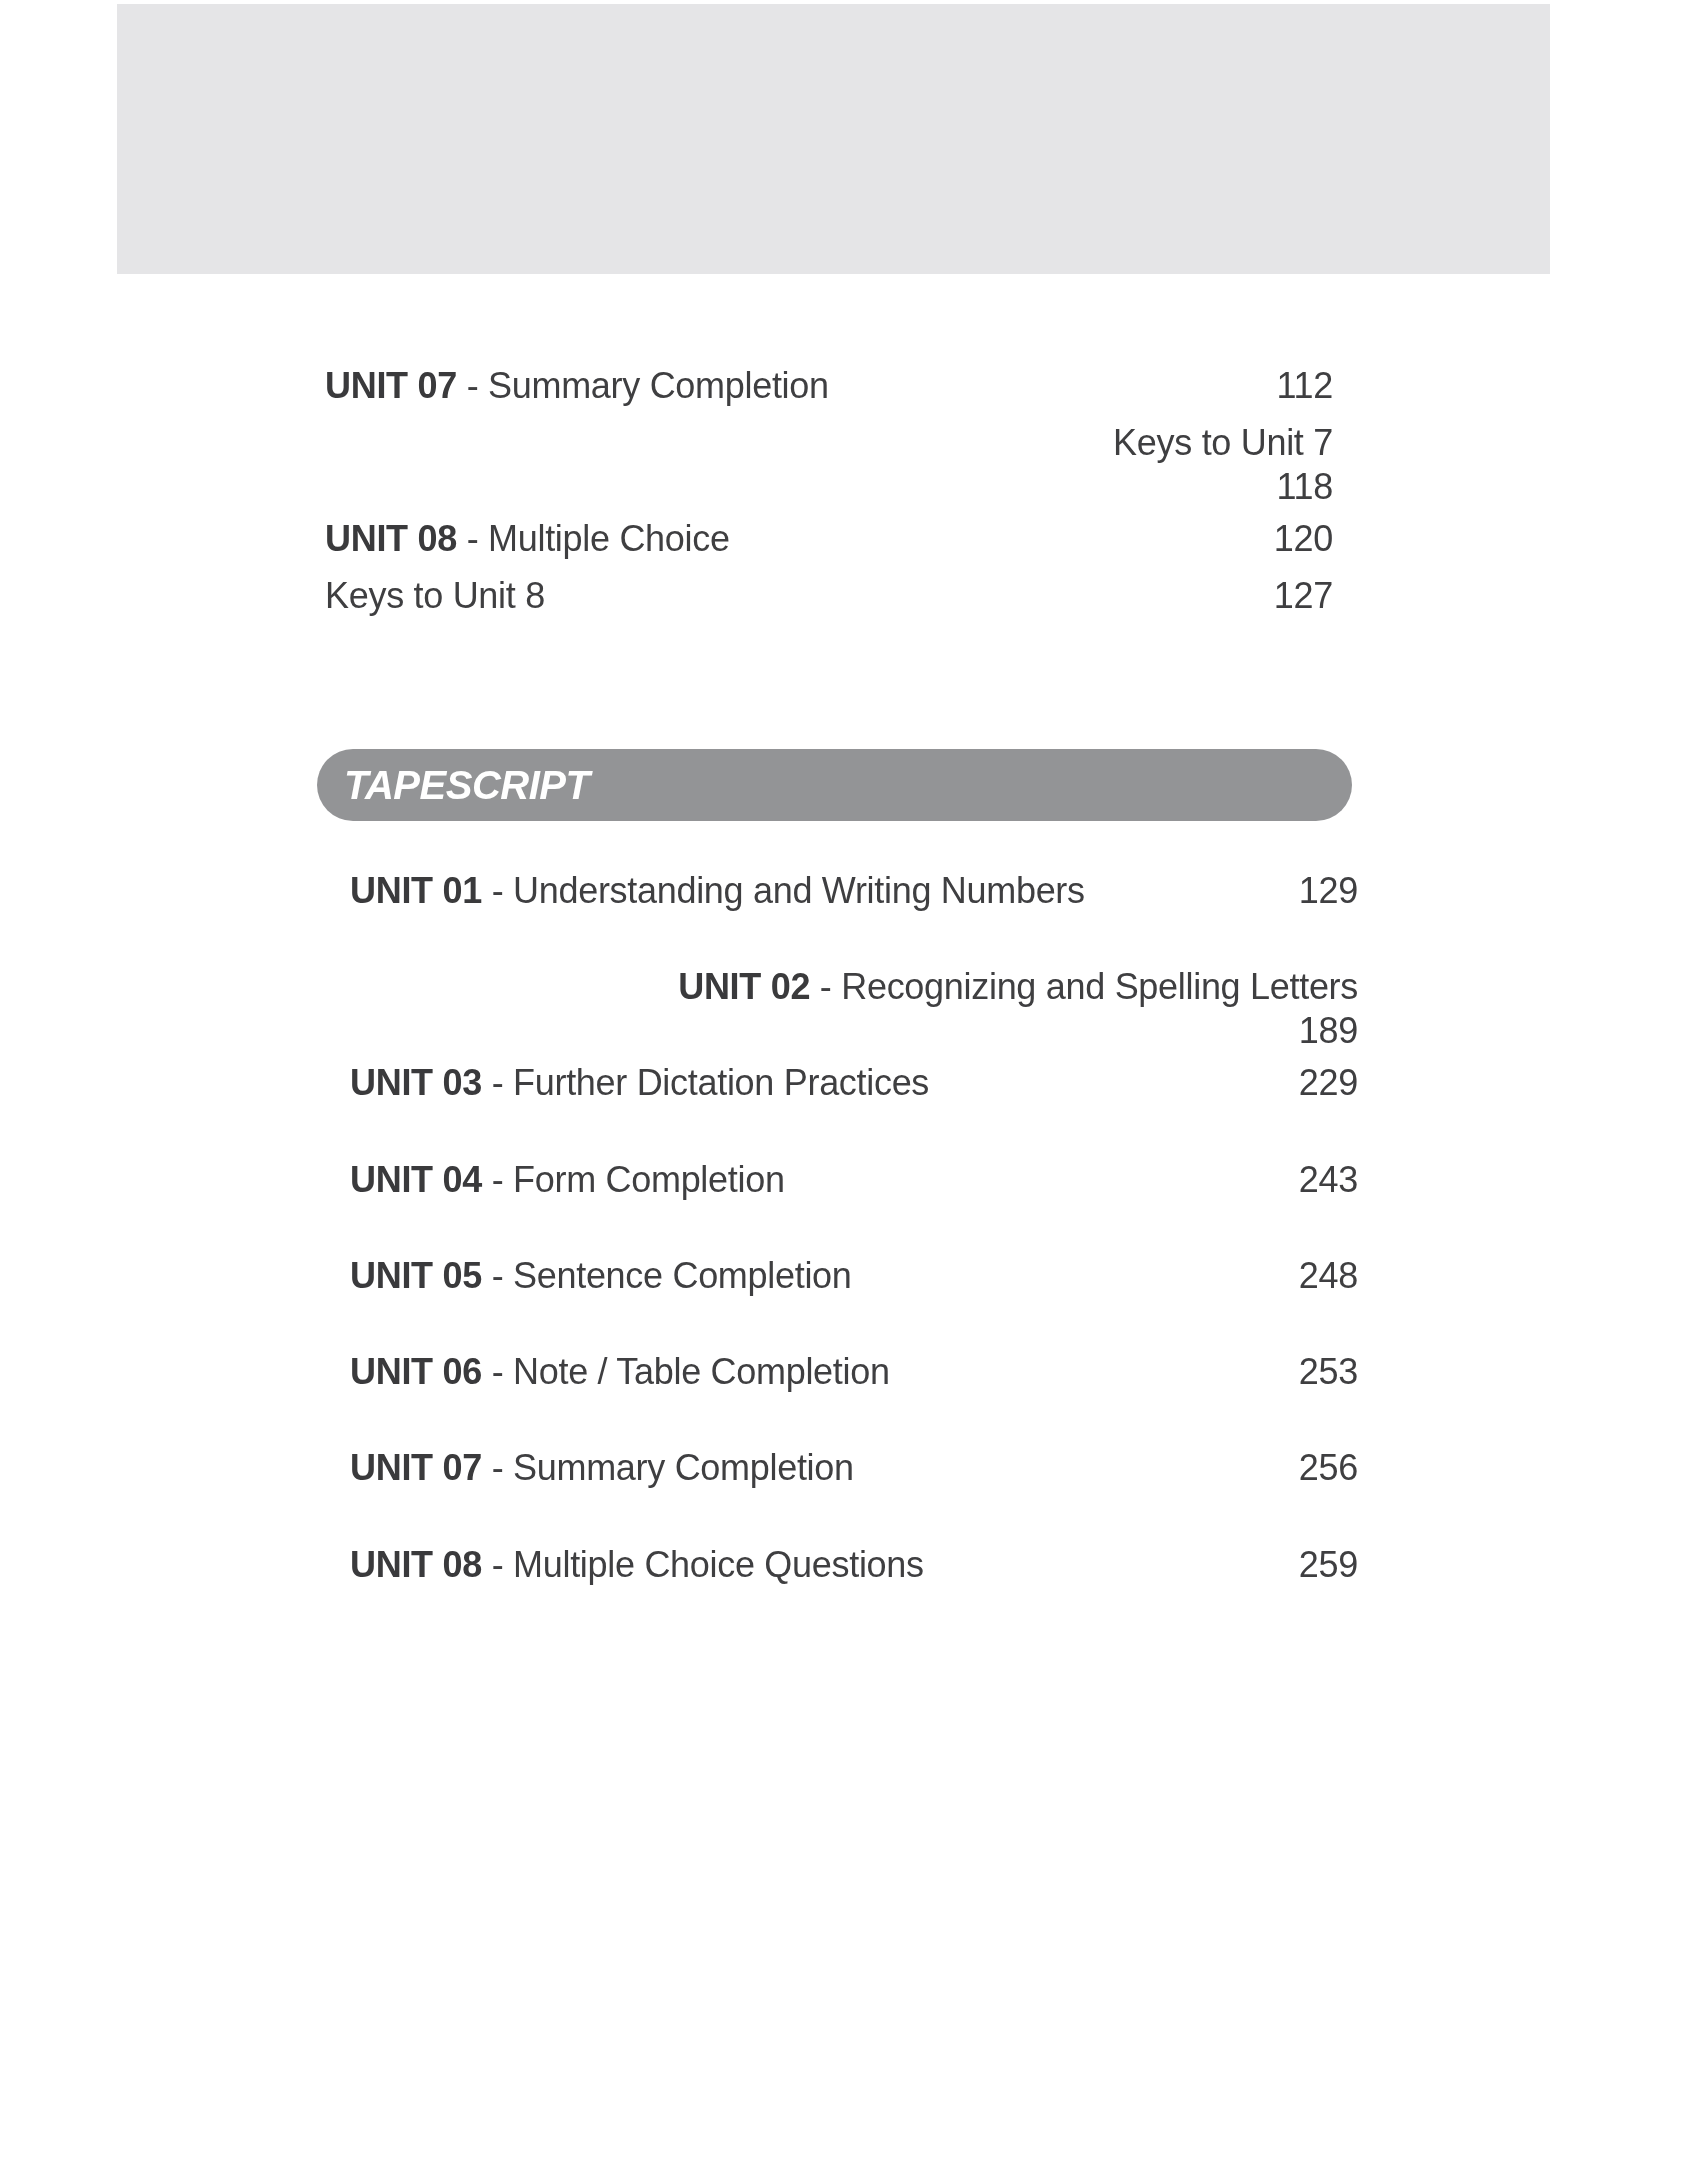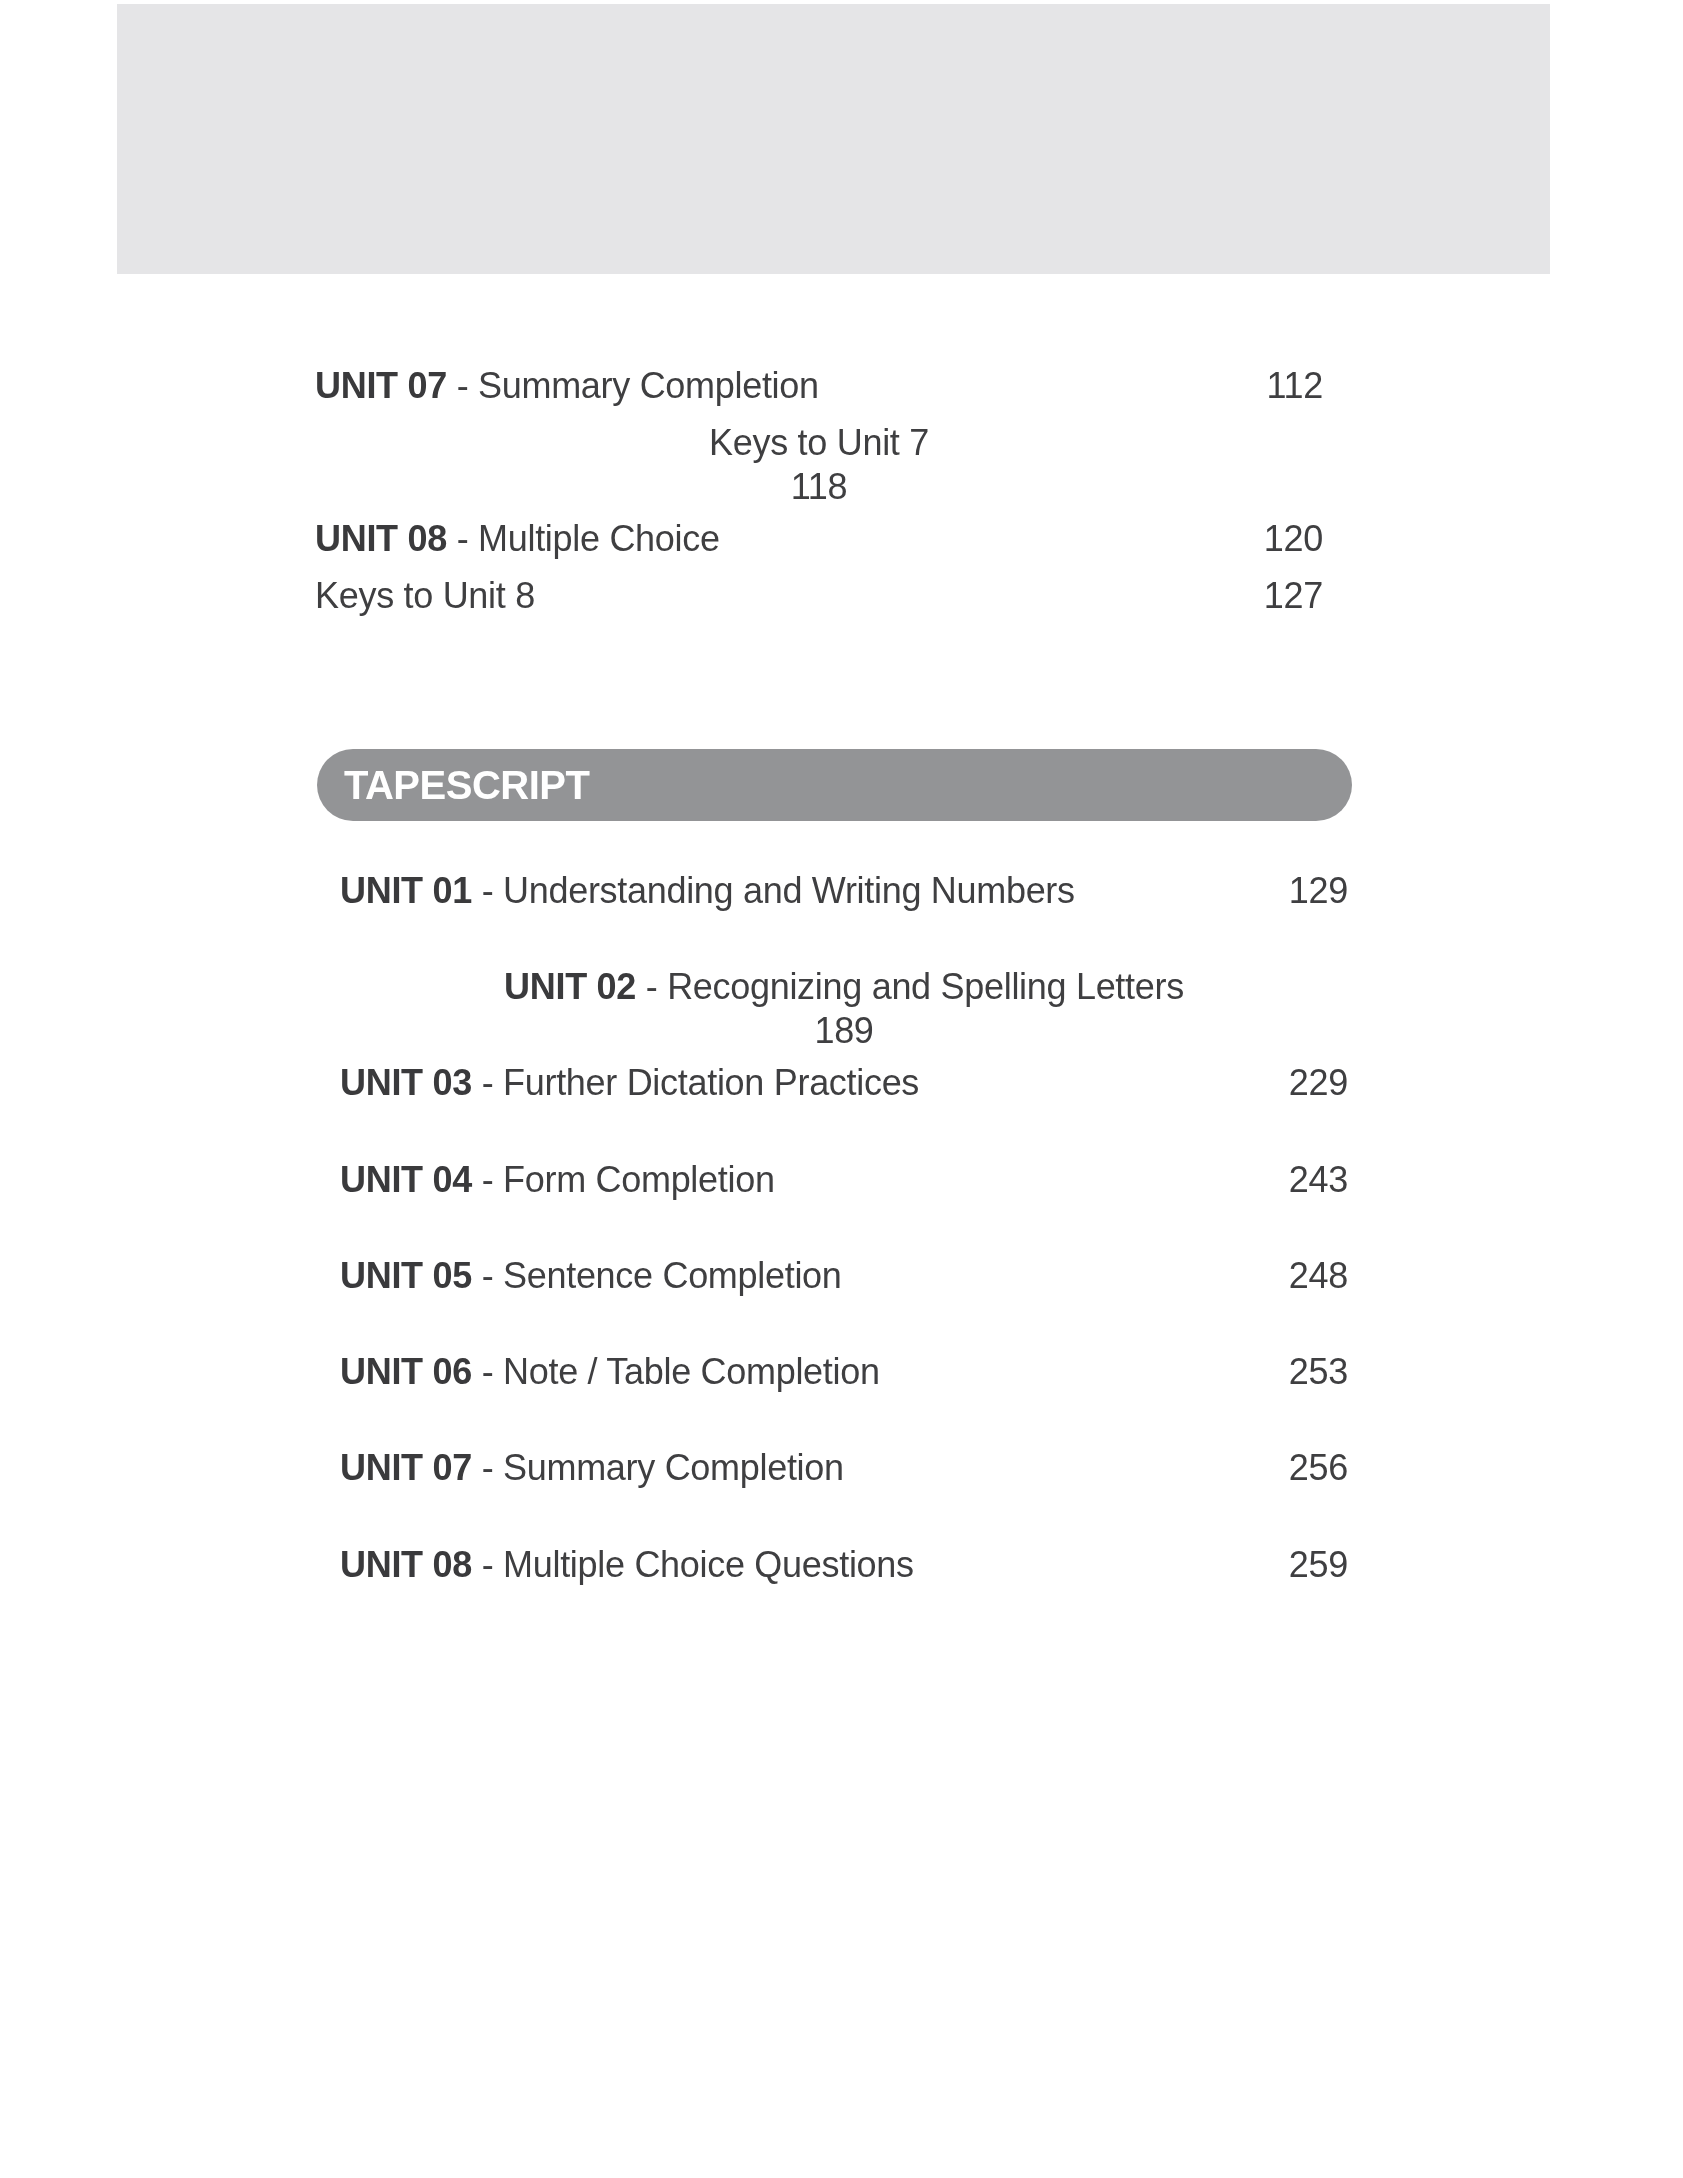--- a/index.html
+++ b/index.html
@@ -1,29 +1,29 @@
 <!DOCTYPE html>
 <html><head>
 <meta charset="utf-8">
 <style>
   html, body { margin:0; padding:0; background:#ffffff; }
   body { width:1683px; height:2178px; position:relative; overflow:hidden;
          font-family:"Liberation Sans", sans-serif; color:#3a3a3c; }
   .header-box { position:absolute; left:117px; top:4px; width:1433px; height:270px; background:#e5e5e7; }
-  .row { position:absolute; display:flex; justify-content:space-between; align-items:center;
-         font-size:36px; line-height:44px; letter-spacing:-0.3px; }
+  .row { position:absolute; display:flex; justify-content:space-between; align-items:flex-end;
+         font-size:36px; line-height:44px; letter-spacing:-0.3px;margin-left:10px; }
   .row .unit { font-weight:bold; color:#3a3a3c; }
   .row .title { font-weight:normal; color:#3f3f41; }
   .row .page { color:#3f3f41; font-weight:normal; }
   .top-row { left:315px; width:1008px; }
   .tape-row { left:340px; width:1008px; }
   .section-bar { position:absolute; left:317px; top:749px; width:1035px; height:72px;
                  background:#939496; border-radius:37px; }
   .section-bar span { position:absolute; left:27px; top:0; line-height:72px;
-                      font-size:40px; font-weight:bold; color:#ffffff; letter-spacing:-0.5px; }
+                      font-size:40px; font-weight:bold; color:#ffffff; letter-spacing:-0.5px;font-style:italic; }
 </style>
 </head>
 <body>
 
 <div class="header-box"></div>
 
 <div class="row top-row" style="top:364px;">
   <span><span class="unit">UNIT 07</span><span class="title"> - </span><span class="title">Summary Completion</span></span>
   <span class="page">112</span>
 </div>

